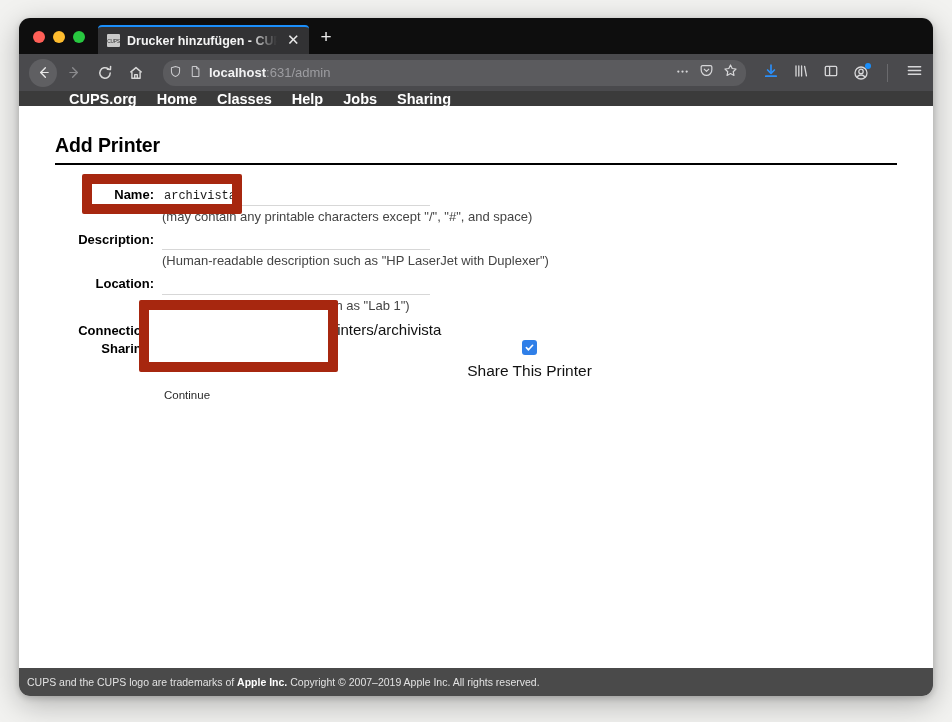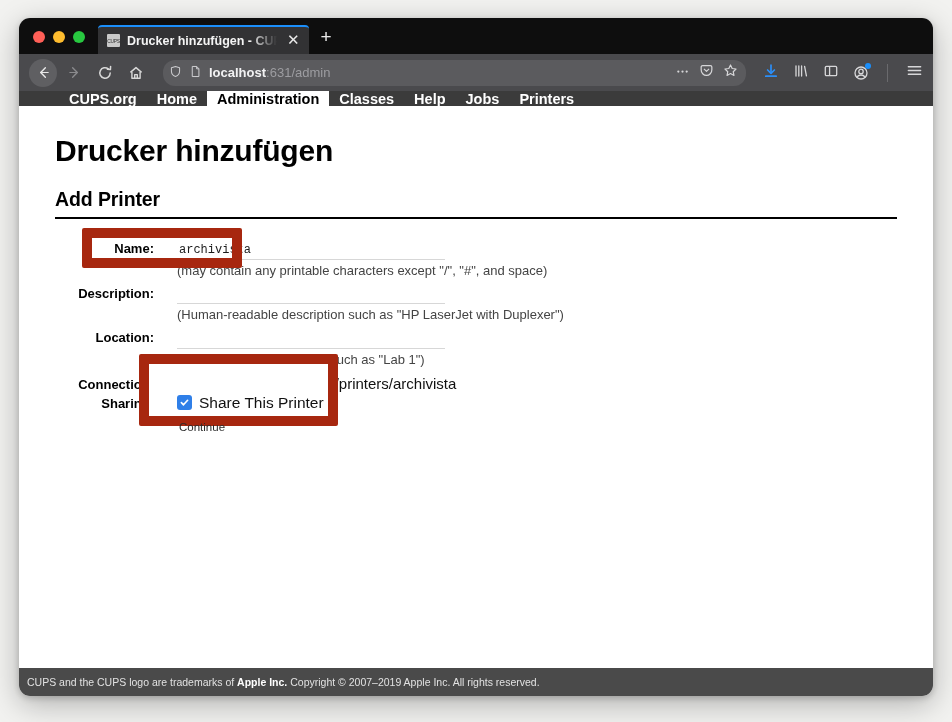--- a/index.html
+++ b/index.html
@@ -221,21 +221,21 @@
   .flabel {
     width: 107px;
     text-align: right;
     font-size: 13px;
     font-weight: bold;
     color: #000;
     padding-right: 8px;
     flex: none;
     white-space: nowrap;
   }
-  .fvalue { flex: 1; min-width: 0; margin-left: 15px; }
+  .fvalue { flex: 1; min-width: 0; }
   .finput {
     display: block;
     width: 268px;
     height: 17px;
     border: none;
     border-bottom: 1px solid #d7d7d7;
     background: transparent;
     font-family: "Liberation Mono", monospace;
     font-size: 12px;
     color: #1a1a1a;
@@ -249,20 +249,21 @@
   }
   .conn-text {
     font-size: 15px;
     color: #111;
     white-space: nowrap;
   }
   .share-line {
     display: flex;
     align-items: center;
     gap: 7px;
+    flex-direction: column;
   }
   .cbx {
     width: 15px; height: 15px;
     border-radius: 3px;
     background: #2f7fe8;
     display: inline-flex;
     align-items: center;
     justify-content: center;
     flex: none;
   }
@@ -441,29 +442,27 @@
           </svg>
       </span>
     </div>
   </div>
 
   <div class="content">
 
     <div class="cups-nav">
       <a href="#">CUPS.org</a>
       <a href="#">Home</a>
-      <a href="#" class="active">Administration</a>
       <a href="#">Classes</a>
       <a href="#">Help</a>
       <a href="#">Jobs</a>
-      <a href="#">Printers</a>
+      <a href="#">Sharing</a>
     </div>
 
     <div class="page">
-      <h1 class="page-title">Drucker hinzufügen</h1>
       <h2 class="section-title">Add Printer</h2>
 
       <div class="form">
 
         <div class="frow">
           <div class="flabel">Name:</div>
           <div class="fvalue">
             <input class="finput" type="text" value="archivista" style="">
             <div class="fhint">(may contain any printable characters except "/", "#", and space)</div>
           </div>

